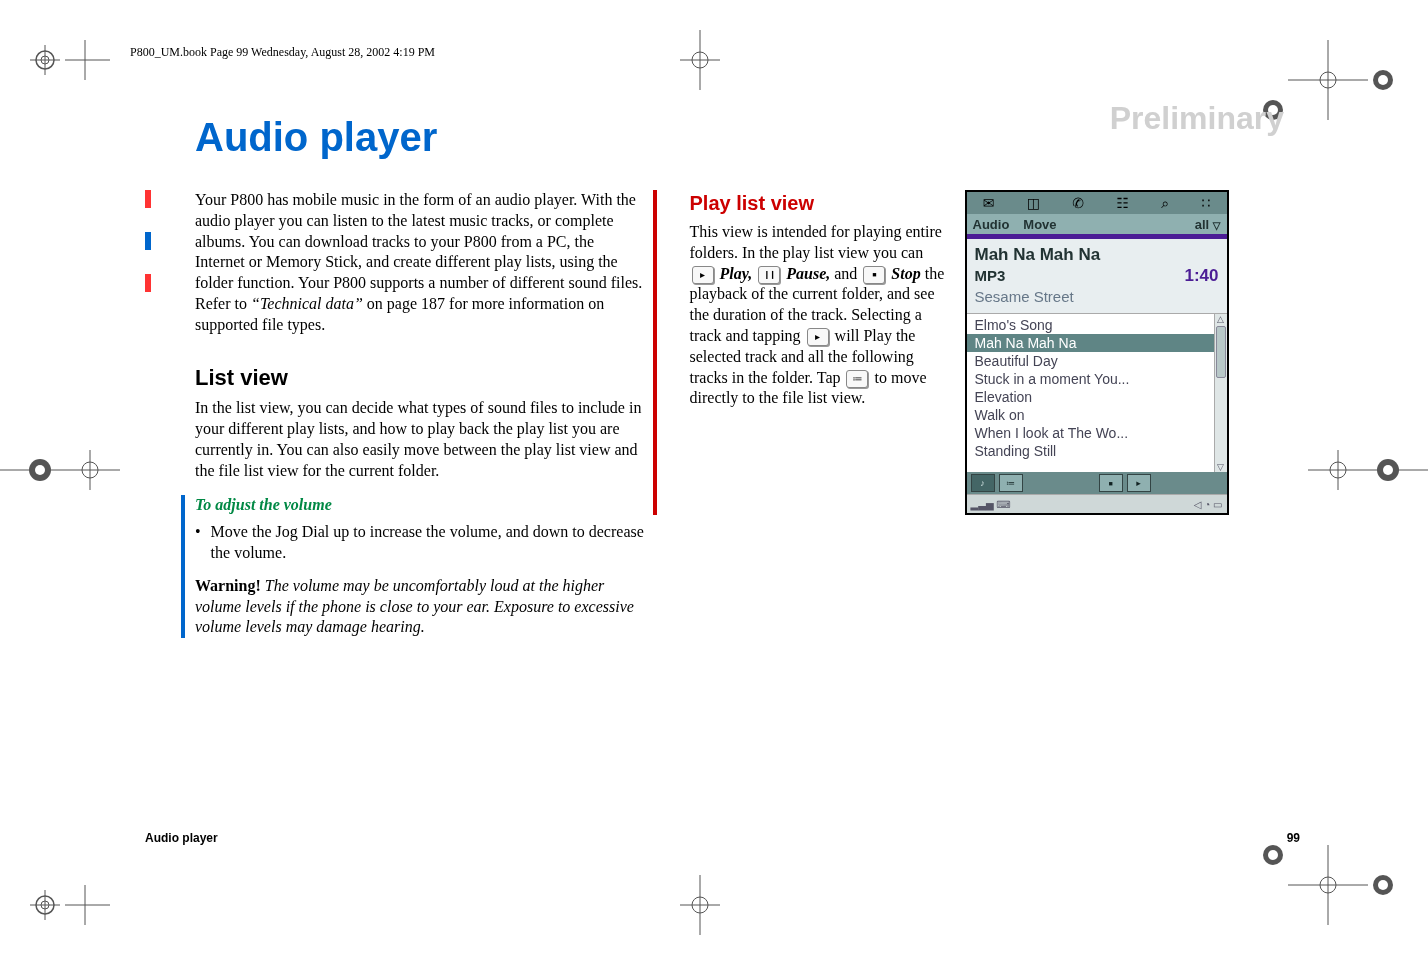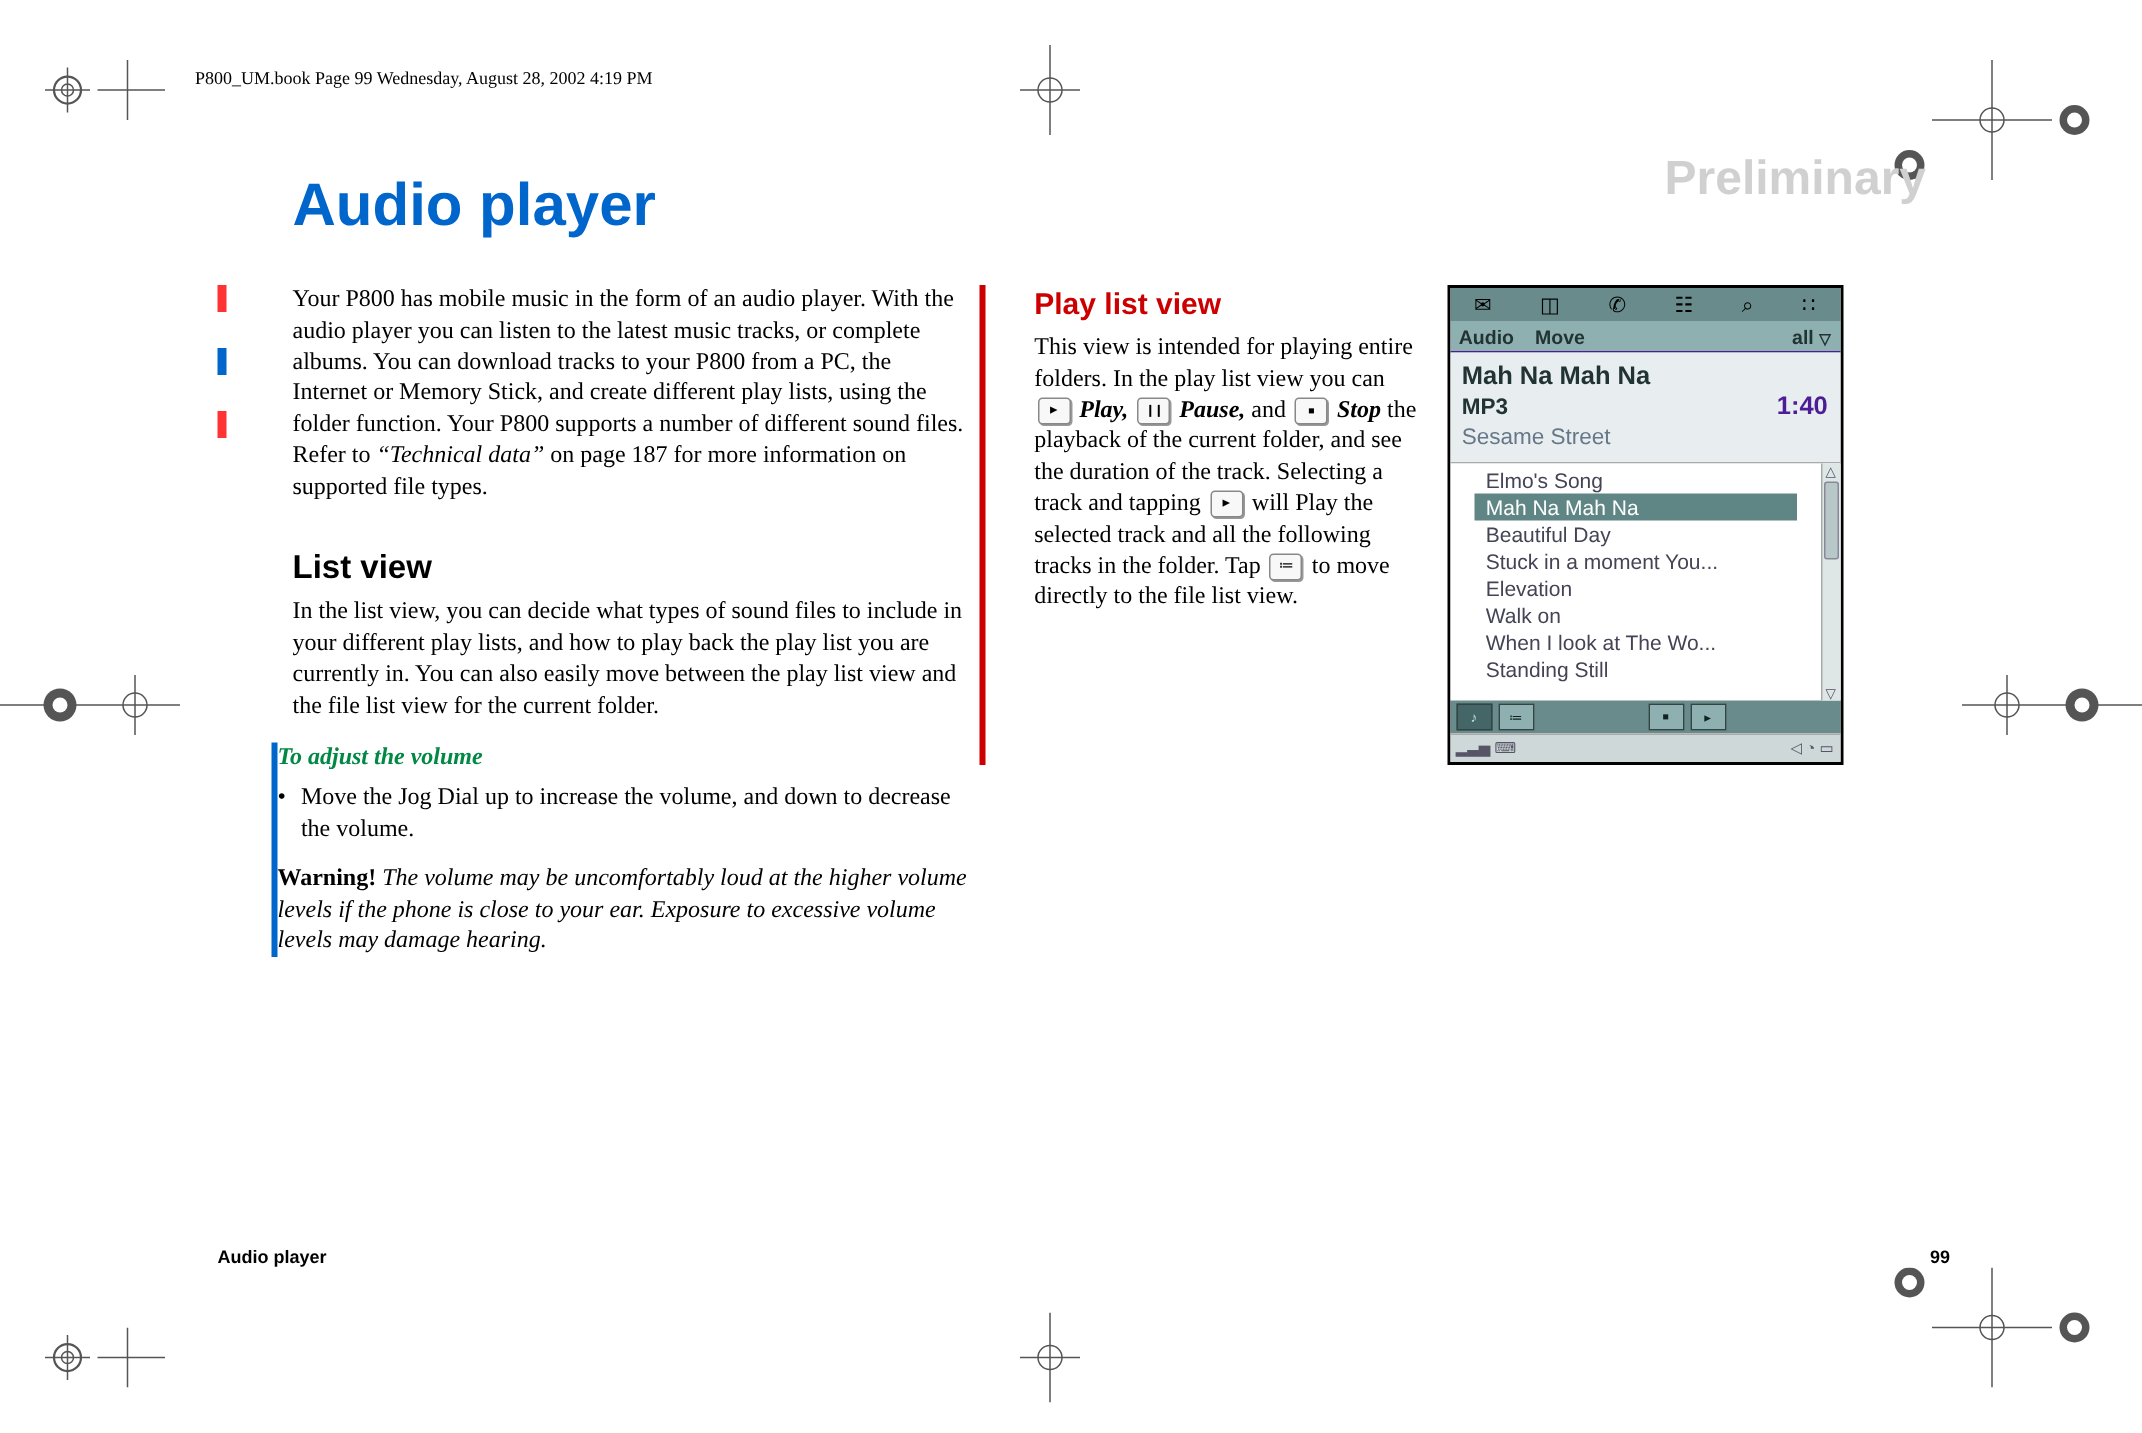--- a/index.html
+++ b/index.html
@@ -74,20 +74,21 @@
   }
   .h3-green {
     font-family: "Times New Roman", serif;
     font-weight: bold;
     font-style: italic;
     color: #008844;
     margin: 14px 0 6px 0;
   }
   .accent-line {
     border-left: 4px solid #0066cc;
+    padding-left: 10px;
     margin-left: -14px;
   }
   .bullet {
     display:flex;
     gap:10px;
     margin-left: 0;
   }
   .bullet .dot { flex: 0 0 auto; }
   .italic { font-style: italic; }
   .bold { font-weight: bold; }
@@ -141,40 +142,40 @@
   .phone-statusbar span { font-size:14px; }
   .phone-menubar {
     background:#8fb0b0;
     height:20px;
     display:flex;
     align-items:center;
     padding:0 6px;
     font-weight:bold;
     color:#233;
     font-size:13px;
-    border-bottom:1px solid #4c1d95;
+    border-bottom:5px solid #4c1d95;
     justify-content: space-between;
   }
   .phone-menubar .left { display:flex; gap:14px;}
   .phone-nowplaying {
     background:#e8eef0;
     padding:6px 8px 8px 8px;
     border-bottom:1px solid #aaa;
   }
   .np-row1 { display:flex; justify-content:space-between; align-items:baseline;}
   .np-title { font-weight:bold; font-size:17px; color:#233;}
   .np-dur { font-weight:bold; font-size:17px; color:#4c1d95;}
   .np-sub { font-weight:bold; font-size:15px; color:#233; margin-top:2px;}
   .np-artist { color:#678; font-size:15px; margin-top:2px;}
   .phone-list {
     background:#fff;
     height: 158px;
     display:flex;
   }
-  .list-inner { flex:1; padding: 2px 16px;}
+  .list-inner { flex:1; padding: 2px 0;}
   .list-item {
     padding: 1px 8px;
     color:#445;
     font-size:14px;
     white-space:nowrap;
     overflow:hidden;
   }
   .list-item.sel {
     background:#5f8585;
     color:#fff;

